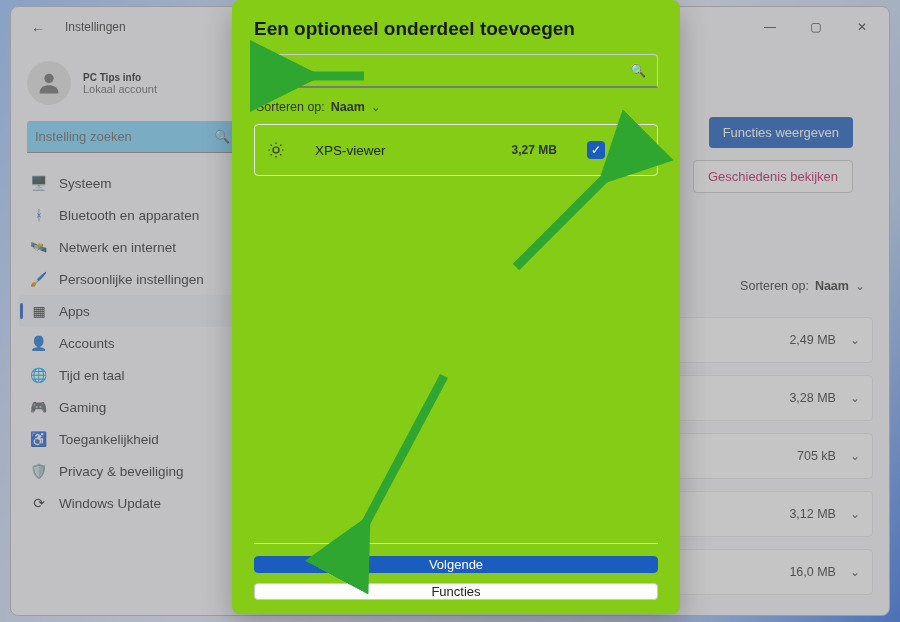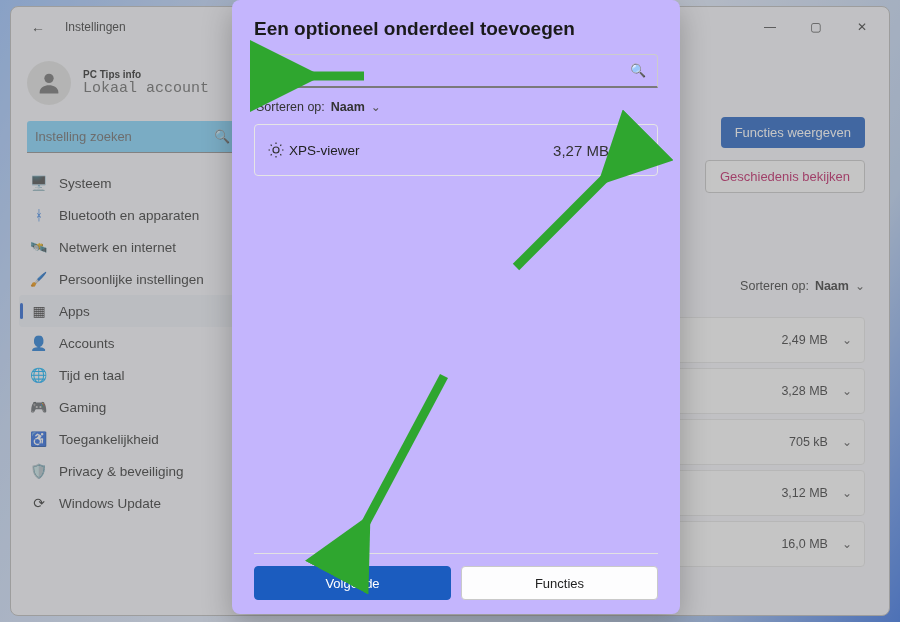--- a/index.html
+++ b/index.html
@@ -30,95 +30,95 @@
   .sidebar {
     width: 240px; padding: 10px 4px 10px 8px; display: flex; flex-direction: column; gap: 4px;
   }
   .profile { display: flex; align-items: center; gap: 12px; padding: 4px 8px 12px 8px; }
   .avatar {
     width: 44px; height: 44px; border-radius: 50%; background: #e1e1e1;
     display: flex; align-items: center; justify-content: center;
   }
   .avatar svg { width: 28px; height: 28px; fill: #6d6d6d; }
   .profile-text .name { font-size: 10px; font-weight: 600; color: #222; }
-  .profile-text .sub  { font-size: 15px; color: #666; font-family: Liberation Mono, monospace; }
+  .profile-text .sub  { font-size: 11px; color: #666; }
   .search-sidebar {
     margin: 0 8px 10px 8px; height: 32px; border: none; border-bottom: 1px solid #8a8a8a;
     background: #7dd3fc; border-radius: 3px 3px 0 0; display: flex; align-items: center;
     padding: 0 8px; font-size: 13px; color: #666; justify-content: space-between;
   }
   .side-item {
     display: flex; align-items: center; gap: 12px; padding: 8px 12px; font-size: 13.5px;
     color: #2b2b2b; border-radius: 4px; position: relative;
   }
   .side-item.active { background: #eceff6; }
   .side-item.active::before {
     content: ""; position: absolute; left: 1px; top: 8px; bottom: 8px; width: 3px;
     background: #1f5fd0; border-radius: 2px;
   }
   .side-icon { width: 16px; height: 16px; display: inline-flex; align-items: center; justify-content: center; font-size: 14px; }
 
   .main {
     flex: 1; padding: 10px 24px; overflow: hidden; position: relative; color: #222;
   }
-  .main .top-buttons { position: absolute; right: 24px; top: 70px; display: flex; flex-direction: column; gap: 12px; align-items: flex-end; }
+  .main .top-buttons { position: absolute; right: 36px; top: 70px; display: flex; flex-direction: column; gap: 12px; align-items: flex-end; }
   .btn-primary {
     background: #1b5cbf; color: #fff; border: none; border-radius: 4px;
     padding: 8px 14px; font-size: 13px;
   }
   .btn-outline {
     background: #fdfdfe; border: 1px solid #c9c9c9; border-radius: 4px;
     padding: 8px 14px; font-size: 13px; color: #be185d;
   }
   .sort-row {
     position: absolute; right: 24px; top: 232px; font-size: 12.5px; color: #333;
     display: flex; align-items: center; gap: 6px;
   }
   .feat-list {
-    position: absolute; right: 0; left: 420px; top: 270px; padding-right: 24px;
-    display: flex; flex-direction: column; gap: 5px;
+    position: absolute; right: 0; left: 420px; top: 270px; padding-right: 16px;
+    display: flex; flex-direction: column; gap: 12px;
   }
   .feat-row {
     background: #fdfdfe; border: 1px solid #e6e6e6; border-radius: 4px;
     height: 46px; display: flex; align-items: center; justify-content: flex-end;
     padding: 0 12px; gap: 14px; font-size: 12.5px; color: #333;
   }
   .chev { color: #555; font-size: 12px; }
 
   
   .overlay {
     position: absolute; inset: 0; background: rgba(120,120,120,0.42);
   }
   .modal {
     position: absolute; top: 0; left: 232px; width: 448px; bottom: 8px;
-    background: #c4b5fd; border-radius: 8px; box-shadow: 0 10px 30px rgba(0,0,0,.25);
+    background: #84cc16; border-radius: 8px; box-shadow: 0 10px 30px rgba(0,0,0,.25);
     display: flex; flex-direction: column; padding: 18px 22px 14px 22px;
   }
   .modal h2 { font-size: 19px; font-weight: 600; color: #1a1a1a; margin-bottom: 14px; }
   .modal-search {
     height: 34px; border: 1px solid #ccc; border-bottom: 2px solid #7a7a7a; border-radius: 4px 4px 0 0;
     display: flex; align-items: center; justify-content: space-between; padding: 0 10px;
     font-size: 14px; color: #222;
   }
   .modal-search .mag { color: #555; font-size: 13px; }
   .modal-sort { margin: 12px 2px 10px 2px; font-size: 12.5px; color: #333; display: flex; gap: 6px; align-items: center; }
   .result-card {
     border: 1px solid #e5e5e5; border-radius: 4px; height: 52px;
-    display: flex; align-items: center; padding: 0 12px; gap: 4px;
+    display: flex; align-items: center; padding: 0 12px; gap: 30px;
     font-size: 13.5px; color: #222;
   }
   .result-card .gear { width: 18px; height: 18px; }
   .result-card .spacer { flex: 1; }
-  .result-card .size { font-size: 15px; color: #333; }
+  .result-card .size { font-size: 12px; color: #333; font-weight: bold; }
   .check {
     width: 18px; height: 18px; border-radius: 4px; background: #1b5cbf;
     display: flex; align-items: center; justify-content: center; color: #fff; font-size: 12px;
   }
   .modal-sep { margin-top: auto; height: 1px; background: #e2e2e2; }
-  .modal-actions { display: flex; gap: 10px; padding-top: 12px; }
+  .modal-actions { display: flex; gap: 10px; padding-top: 12px; flex-direction: column; }
   .modal-actions button {
     flex: 1; height: 34px; font-size: 13px; border-radius: 4px; border: 1px solid #c9c9c9;
     background: #fdfdfe; color: #222;
   }
   .modal-actions .primary { background: #1b5cbf; border-color: #1b5cbf; color: #fff; }
 
   
   .arrow {
     position: absolute; pointer-events: none;
   }

